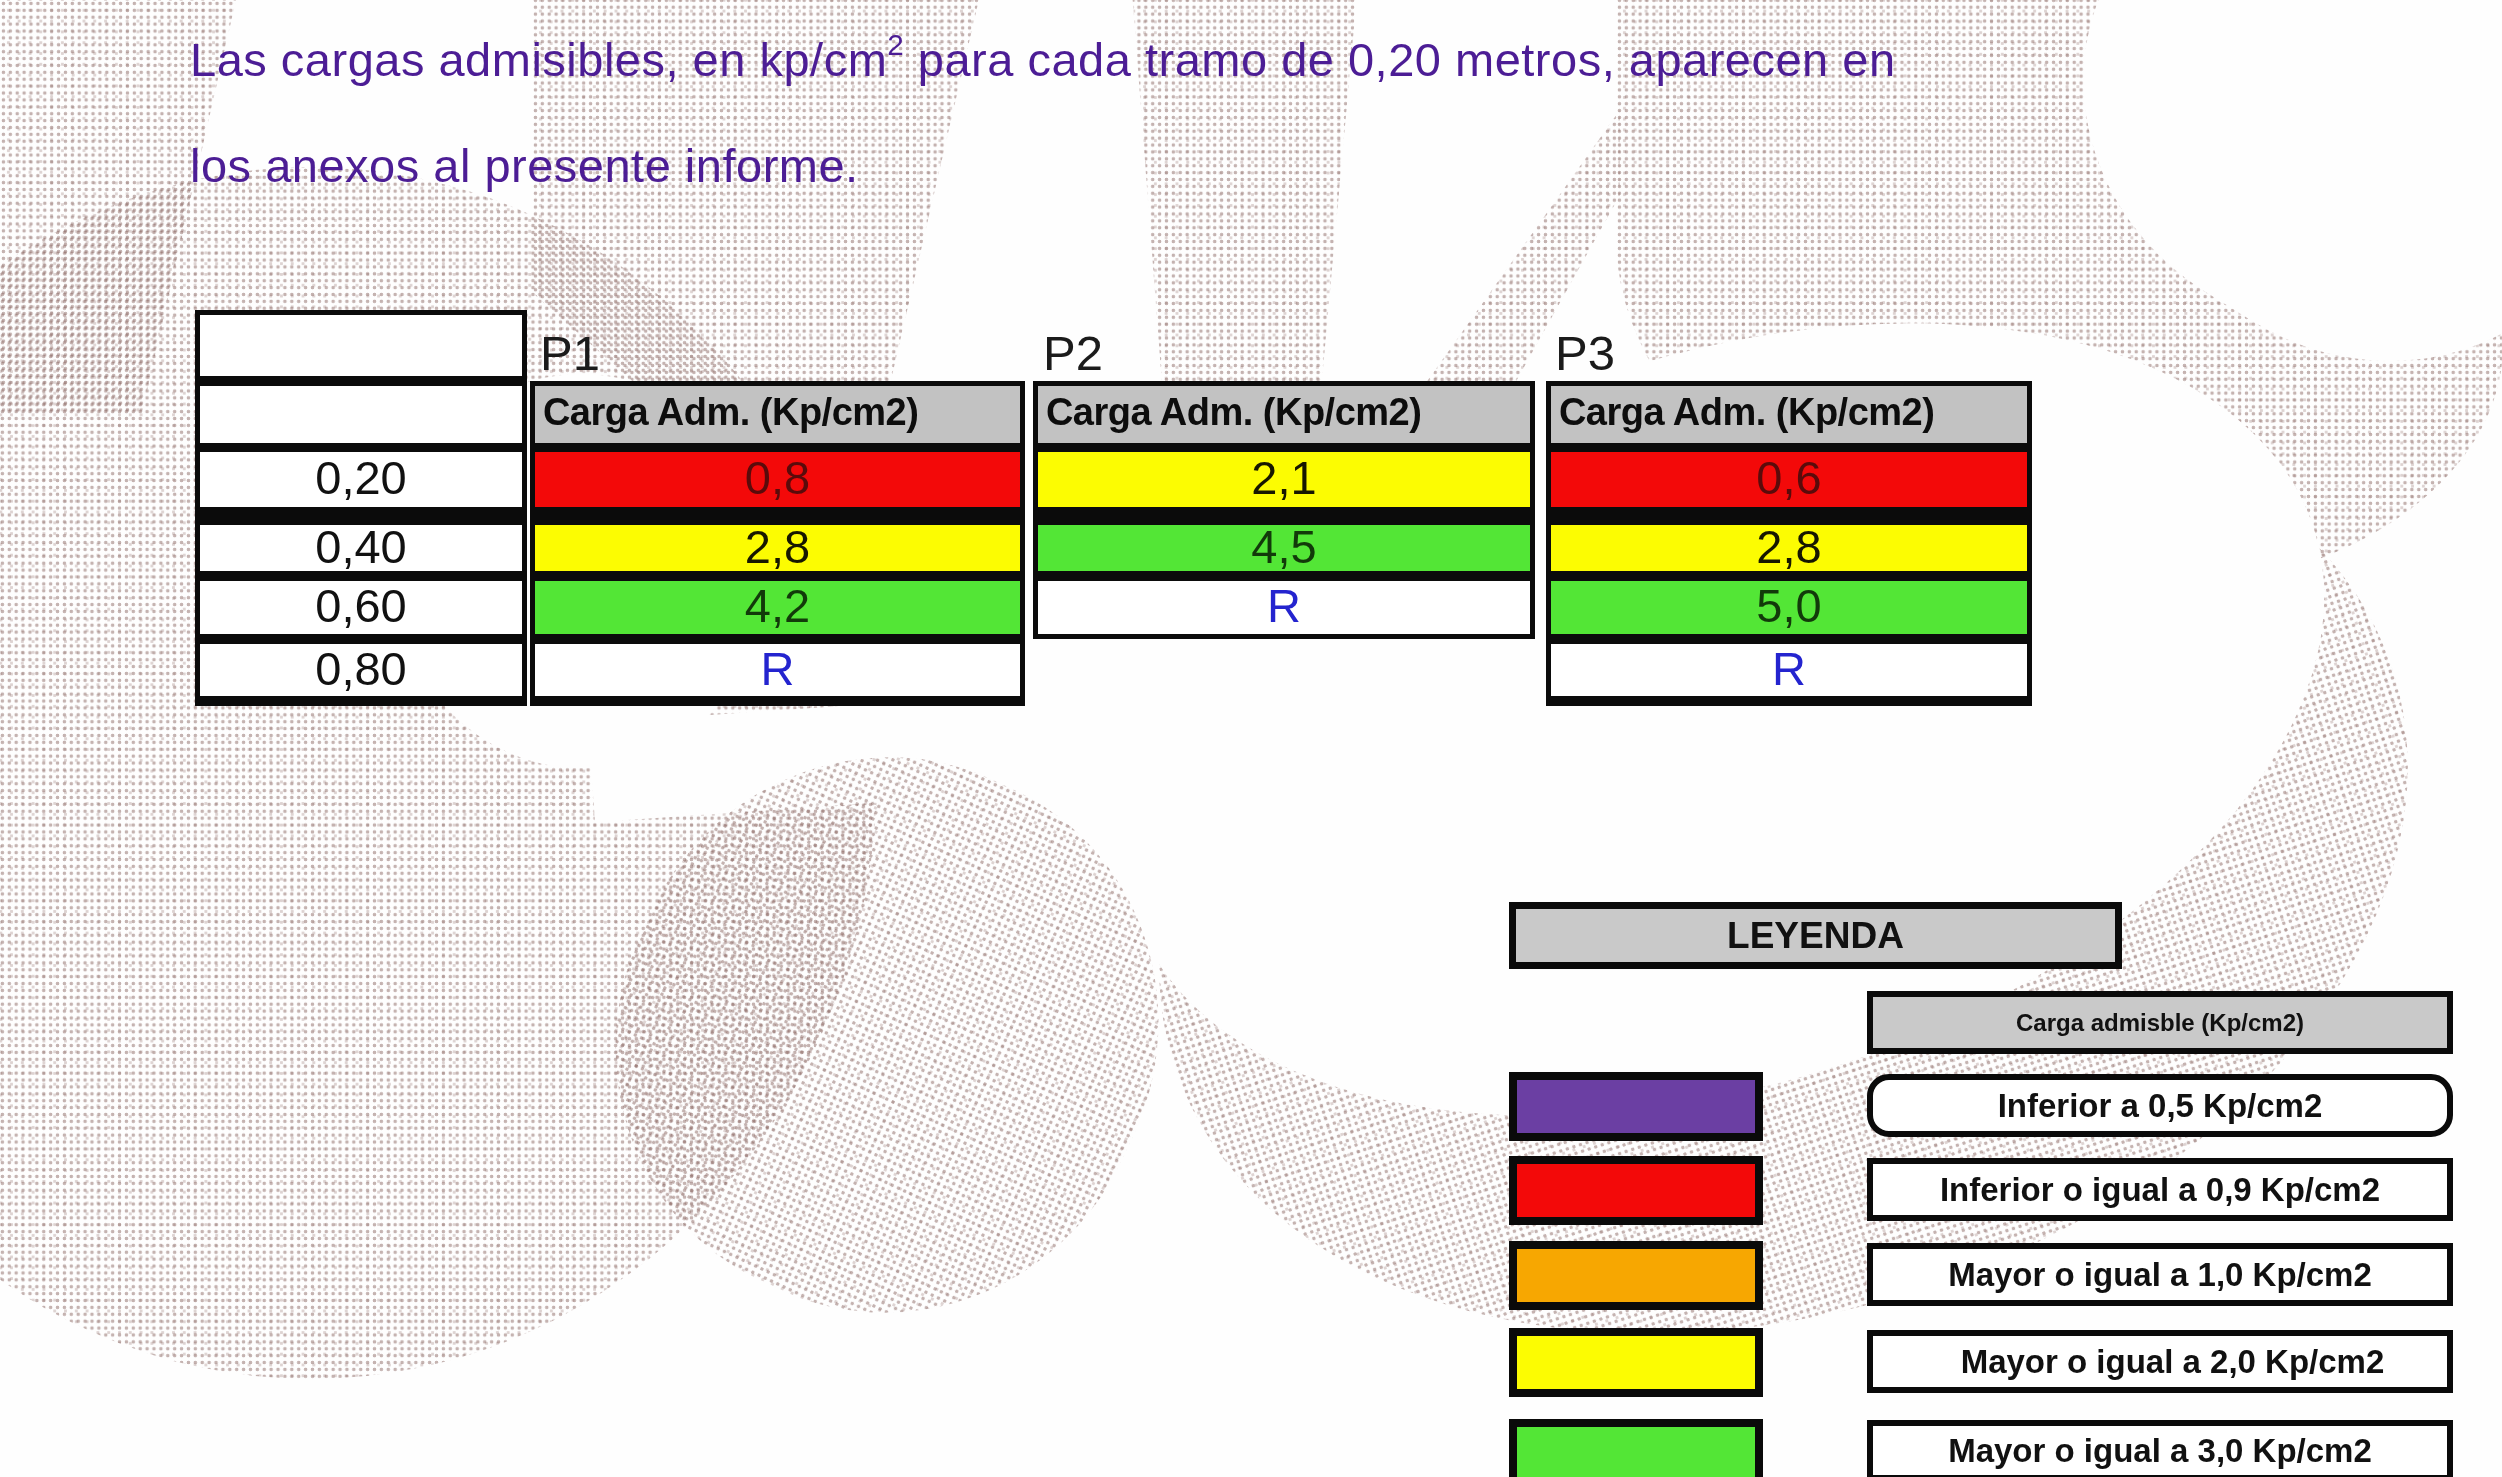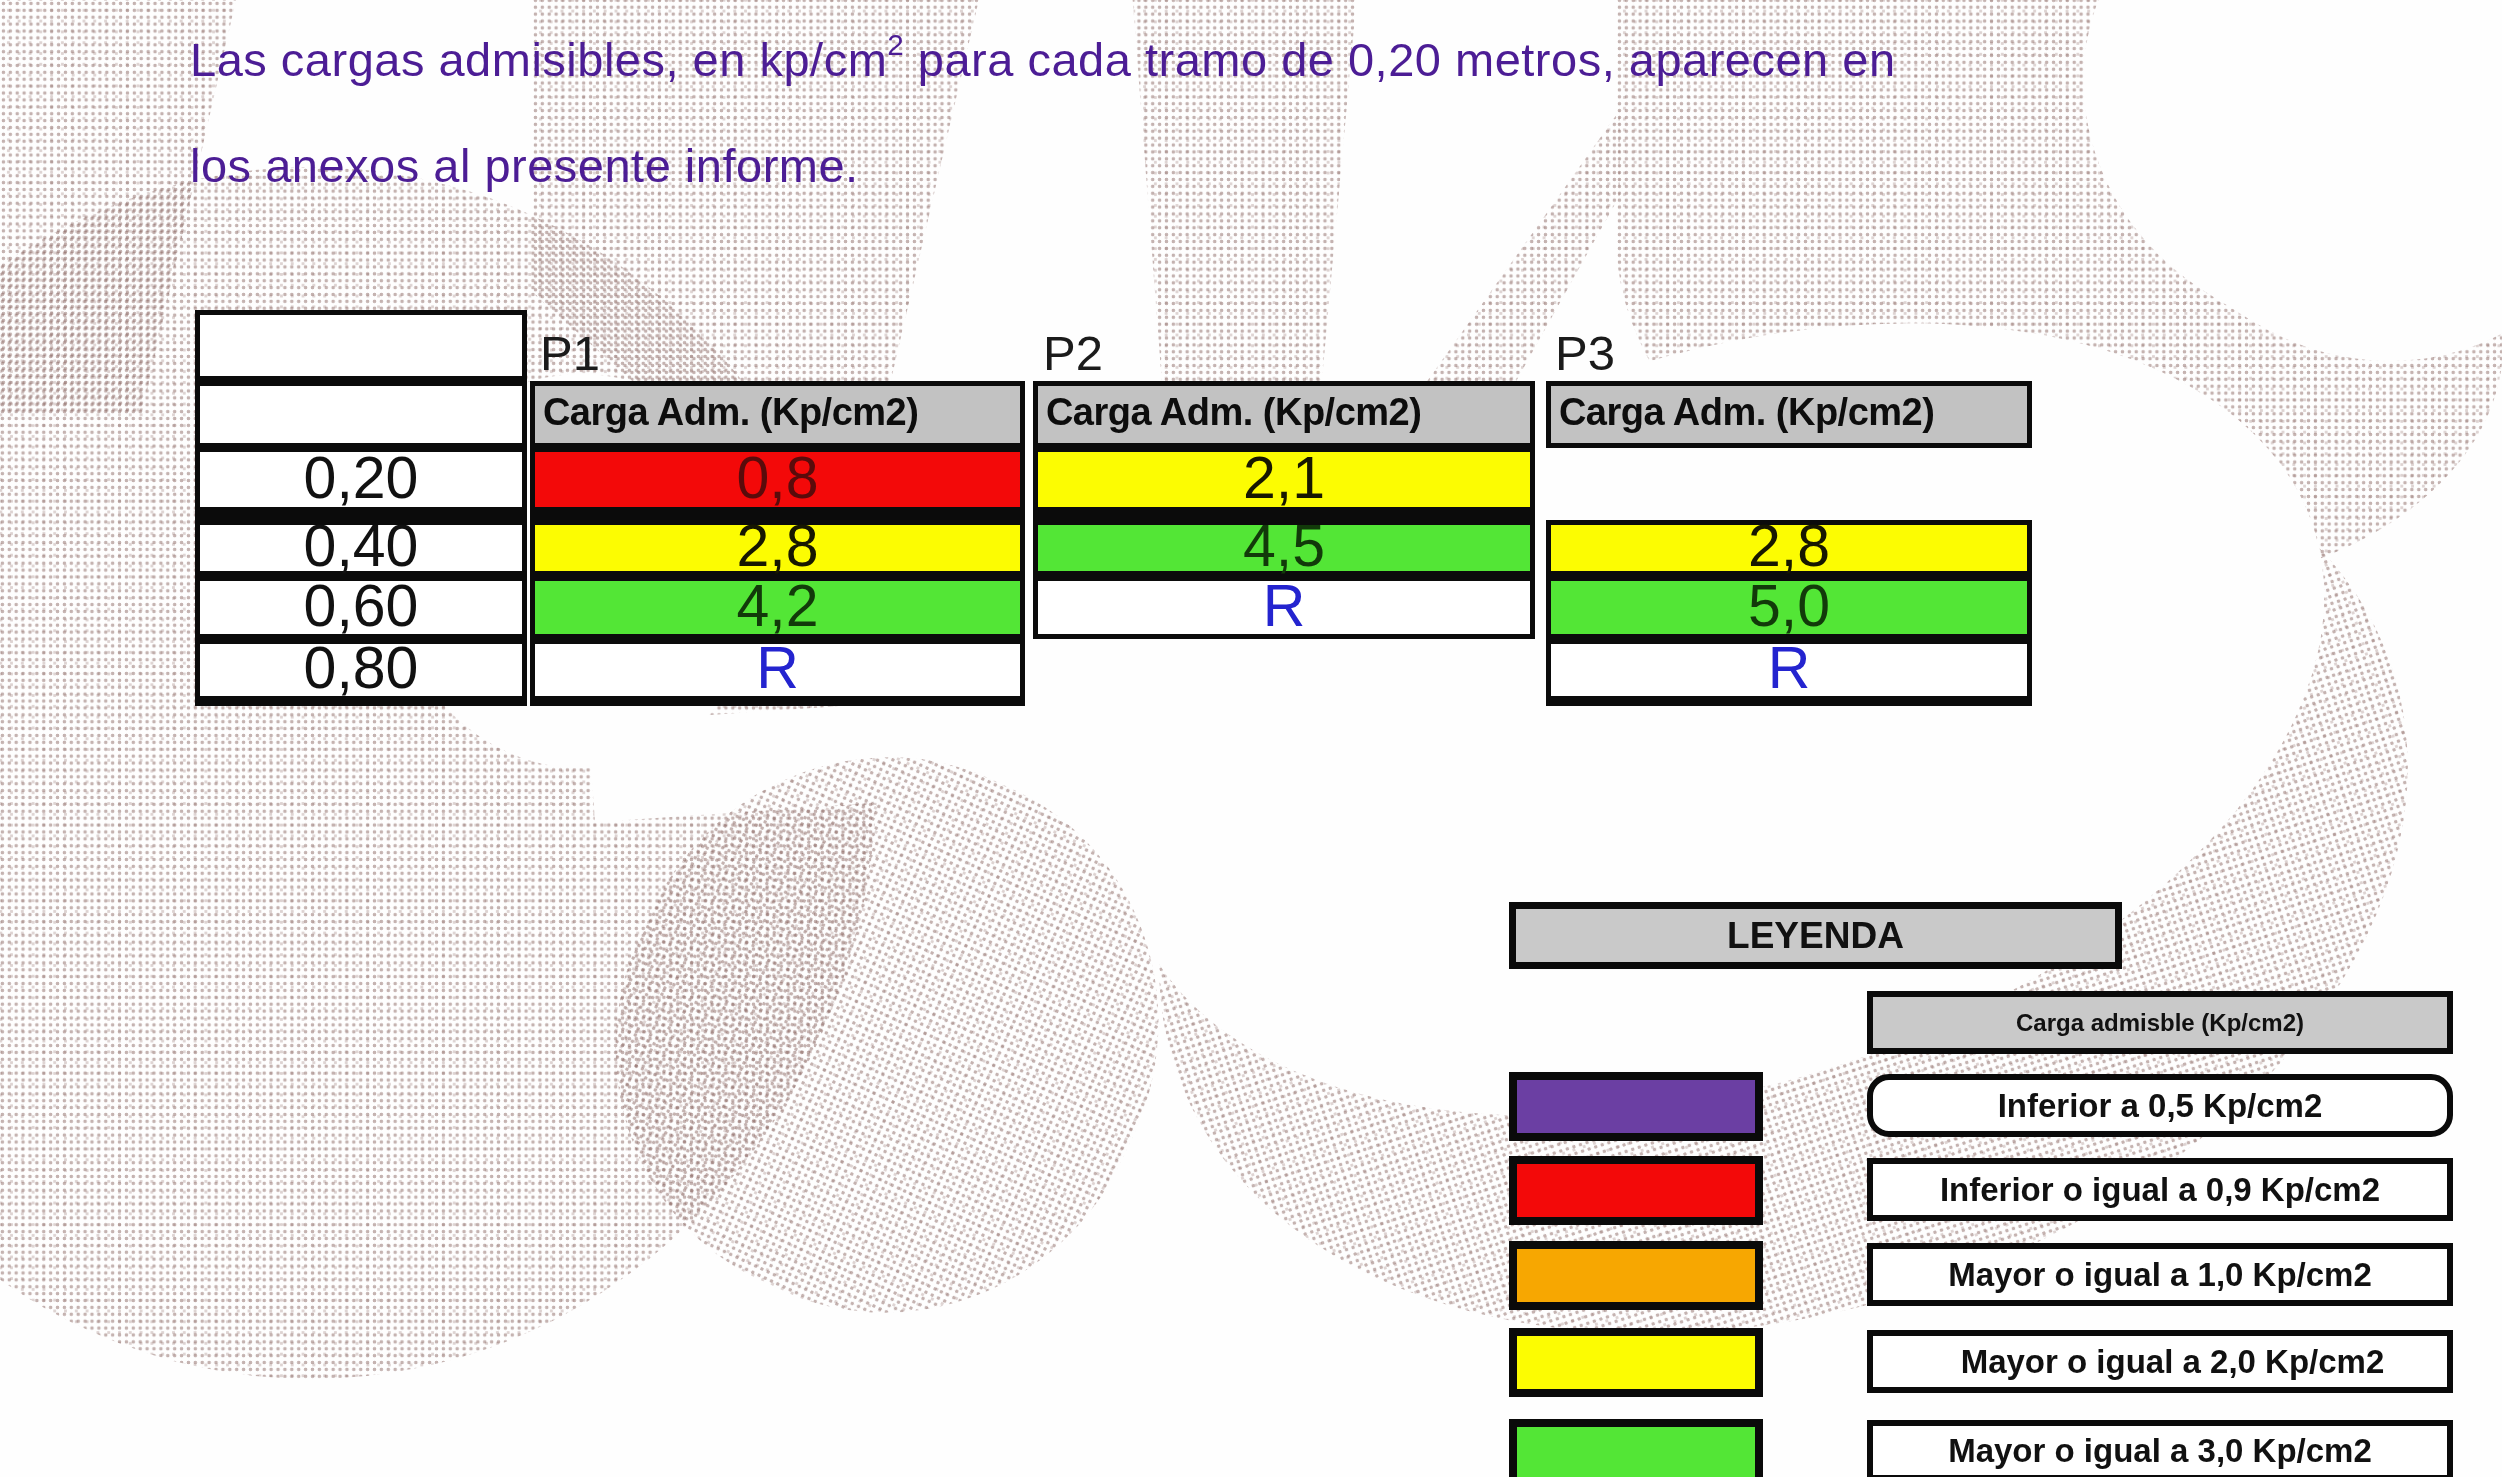--- a/index.html
+++ b/index.html
@@ -20,21 +20,21 @@
   }
   .cut{position:absolute; background:#fefefe;}
   
   .para{position:absolute; z-index:2; color:#4c1d95; font-size:47px; white-space:nowrap; letter-spacing:0.5px;}
   .para sup{font-size:29.6px; position:relative; top:-3.9px;}
   
   .cell{
     position:absolute; z-index:2; box-sizing:border-box;
     border:5.9px solid #0b0b0b; background:#ffffff;
     display:flex; align-items:center; justify-content:center;
-    font-size:59px; color:#111; padding-bottom:3.9px;
+    font-size:47px; color:#111; padding-bottom:3.9px;
   }
   .cell.thickb{border-bottom-width:13.8px;}
   .cell.thickb2{border-bottom-width:10.8px;}
   .cell.hdr{
     background:#c2c2c2; justify-content:flex-start; padding-left:7.9px;
     font-weight:bold; font-size:38px; letter-spacing:-0.5px; color:#0d0d0d;
   }
   .pier{
     position:absolute; z-index:2; display:flex; align-items:flex-end;
     font-size:49px; color:#1b1b1b; padding-bottom:3.9px;
@@ -80,20 +80,21 @@
   <div class="pier" style="left:1555px;top:310px;width:394px;height:71px;">P3</div>
 
   <div class="cell" style="left:195px;top:381px;width:332px;height:67px;"></div>
   <div class="cell hdr" style="left: 530px; top: 381px; width: 495px; height: 67px; background-color: rgb(194, 194, 194);">Carga Adm. (Kp/cm2)</div>
   <div class="cell hdr" style="left: 1033px; top: 381px; width: 502px; height: 67px; background-color: rgb(194, 194, 194);">Carga Adm. (Kp/cm2)</div>
   <div class="cell hdr" style="left: 1546px; top: 381px; width: 486px; height: 67px; background-color: rgb(194, 194, 194);">Carga Adm. (Kp/cm2)</div>
 
   <div class="cell thickb" style="left:195px;top:447px;width:332px;height:73px;">0,20</div>
   <div class="cell thickb" style="left: 530px; top: 447px; width: 495px; height: 73px; background-color: rgb(243, 9, 9); color: rgb(90, 11, 11);">0,8</div>
   <div class="cell thickb" style="left: 1033px; top: 447px; width: 502px; height: 73px; background-color: rgb(252, 252, 2); color: rgb(23, 23, 0);">2,1</div>
+  <div class="cell thickb" style="left: 1546px; top: 447px; width: 486px; height: 73px; background-color: rgb(243, 9, 9); color: rgb(90, 11, 11);">0,6</div>
 
   <div class="cell" style="left:195px;top:520px;width:332px;height:56px;">0,40</div>
   <div class="cell" style="left: 530px; top: 520px; width: 495px; height: 56px; background-color: rgb(252, 252, 2); color: rgb(23, 23, 0);">2,8</div>
   <div class="cell" style="left: 1033px; top: 520px; width: 502px; height: 56px; background-color: rgb(83, 230, 54); color: rgb(18, 58, 10);">4,5</div>
   <div class="cell" style="left: 1546px; top: 520px; width: 486px; height: 56px; background-color: rgb(252, 252, 2); color: rgb(23, 23, 0);">2,8</div>
 
   <div class="cell" style="left:195px;top:576px;width:332px;height:63px;">0,60</div>
   <div class="cell" style="left: 530px; top: 576px; width: 495px; height: 63px; background-color: rgb(83, 230, 54); color: rgb(18, 58, 10);">4,2</div>
   <div class="cell" style="left: 1033px; top: 576px; width: 502px; height: 63px; background-color: rgb(255, 255, 255); color: rgb(36, 36, 207);">R</div>
   <div class="cell" style="left: 1546px; top: 576px; width: 486px; height: 63px; background-color: rgb(83, 230, 54); color: rgb(18, 58, 10);">5,0</div>

